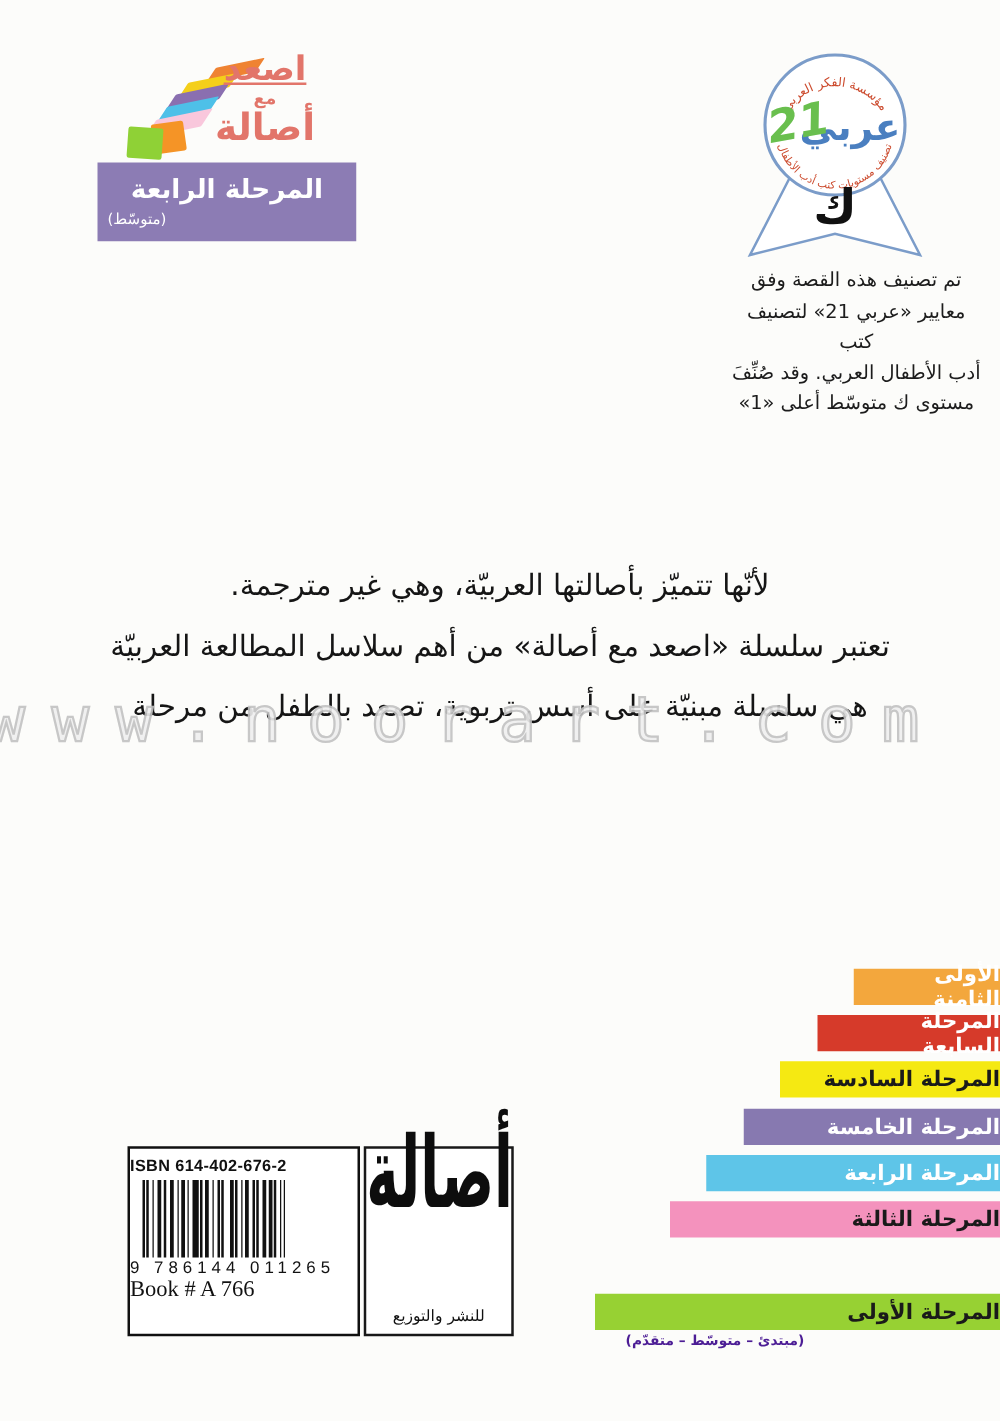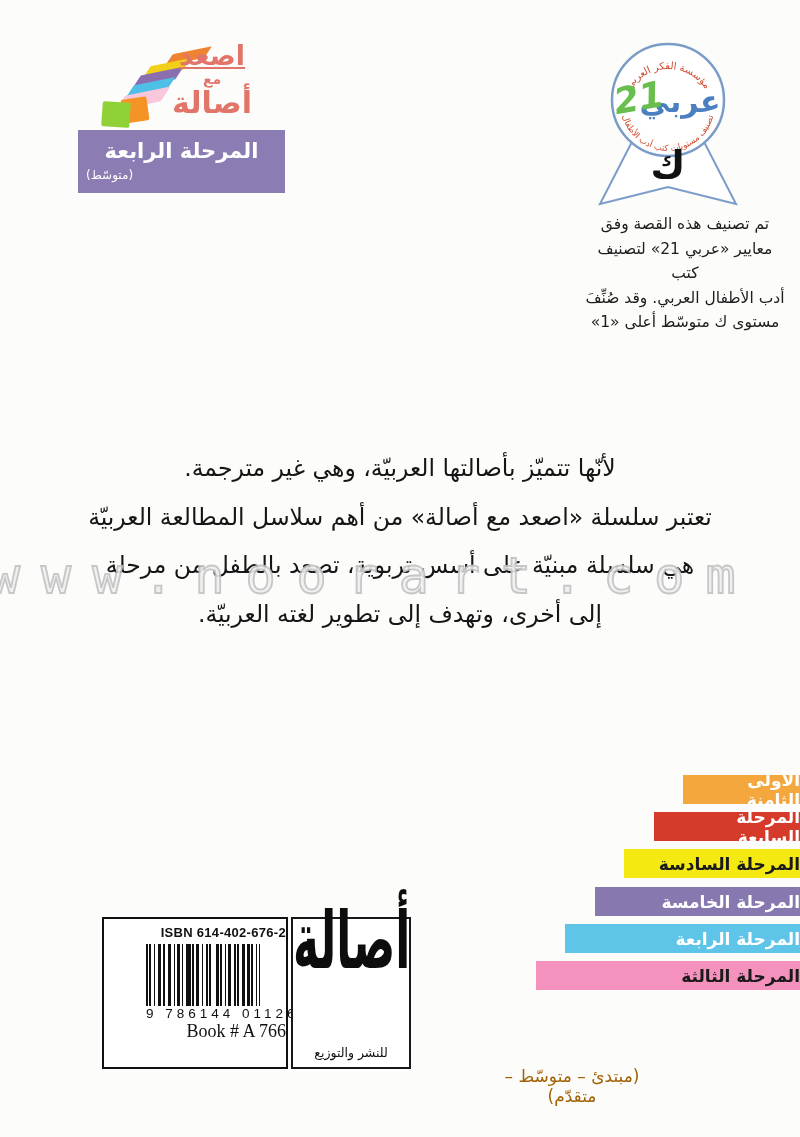--- a/index.html
+++ b/index.html
@@ -35,25 +35,25 @@
   
   .watermark{position:absolute;left:-10px;top:547px;width:830px;white-space:nowrap;z-index:5;
              font-family:"DejaVu Sans Mono",monospace;font-size:50px;letter-spacing:21px;
              color:#efefef;-webkit-text-stroke:1.8px #c2c2c2;opacity:.9;pointer-events:none;}
 
   
   .stage-ladder{position:absolute;inset:0;}
   .stage-bar{position:absolute;right:0;height:29px;display:flex;align-items:center;
              padding-left:20px;box-sizing:border-box;font-size:17px;font-weight:bold;direction:rtl;}
   .levels-caption{position:absolute;left:482px;top:1066px;width:180px;text-align:center;
-                  direction:rtl;font-size:17px;color:#a16207;}
+                  direction:rtl;font-size:11px;color:#4c1d95;font-weight:bold;}
 
   
   .isbn-box{position:absolute;left:102px;top:917px;width:186px;height:152px;border:2px solid #101010;
-            background:#fff;box-sizing:border-box;text-align:right;padding-left:42px;}
+            background:#fff;box-sizing:border-box;text-align:left;}
   .isbn-label{margin-top:6px;font-family:"Liberation Sans",sans-serif;font-size:13px;font-weight:600;
               letter-spacing:.3px;color:#111;}
   .barcode{margin:4px auto 0;width:162px;height:62px;display:flex;align-items:stretch;}
   .barcode span{display:block;height:100%;}
   .isbn-digits{margin-top:0;font-family:"Liberation Sans",sans-serif;font-size:13.5px;letter-spacing:4px;
                color:#111;white-space:nowrap;}
   .book-no{margin-top:0;font-family:"Liberation Serif",serif;font-size:18px;color:#111;}
 
   
   .pub-box{position:absolute;left:291px;top:917px;width:120px;height:152px;border:2px solid #181818;
@@ -111,32 +111,32 @@
     <div>تم تصنيف هذه القصة وفق</div>
     <div>معايير «عربي 21» لتصنيف كتب</div>
     <div>أدب الأطفال العربي. وقد صُنِّفَ</div>
     <div>مستوى ك متوسّط أعلى «1»</div>
   </div>
 
   <div class="description">
     <div>لأنّها تتميّز بأصالتها العربيّة، وهي غير مترجمة.</div>
     <div>تعتبر سلسلة «اصعد مع أصالة» من أهم سلاسل المطالعة العربيّة</div>
     <div>هي سلسلة مبنيّة على أسس تربوية، تصعد بالطفل من مرحلة</div>
-    <div>إلى أخرى، وتهدف إلى تطوير لغته العربيّة.</div>
   </div>
 
   <div class="watermark">www.noorart.com</div>
 
   <div class="stage-ladder" id="stage-ladder">
       <div class="stage-bar" style="top: 775px; left: 683px; width: 117px; background: rgb(243, 167, 61); color: rgb(255, 255, 255);">الأولى الثامنة</div>
       <div class="stage-bar" style="top: 812px; left: 654px; width: 146px; background: rgb(214, 58, 42); color: rgb(255, 255, 255);">المرحلة السابعة</div>
       <div class="stage-bar" style="top: 849px; left: 624px; width: 176px; background: rgb(245, 233, 18); color: rgb(26, 26, 26);">المرحلة السادسة</div>
       <div class="stage-bar" style="top: 887px; left: 595px; width: 205px; background: rgb(135, 121, 176); color: rgb(255, 255, 255);">المرحلة الخامسة</div>
       <div class="stage-bar" style="top: 924px; left: 565px; width: 235px; background: rgb(94, 197, 232); color: rgb(255, 255, 255);">المرحلة الرابعة</div>
       <div class="stage-bar" style="top: 961px; left: 536px; width: 264px; background: rgb(244, 146, 189); color: rgb(26, 26, 26);">المرحلة الثالثة</div>
+      <div class="stage-bar" style="top: 1035px; left: 476px; width: 324px; background: rgb(151, 209, 51); color: rgb(26, 26, 26);">المرحلة الأولى</div>
     </div>
   <div class="levels-caption">(مبتدئ – متوسّط – متقدّم)</div>
 
   <div class="isbn-box">
     <div class="isbn-label">ISBN 614-402-676-2</div>
     <div class="barcode" id="barcode">
         <span style="width: 1.55px; background: rgb(17, 17, 17);"></span>
         <span style="width: 1.55px; background: transparent;"></span>
         <span style="width: 1.55px; background: rgb(17, 17, 17);"></span>
         <span style="width: 3.1px; background: transparent;"></span>

